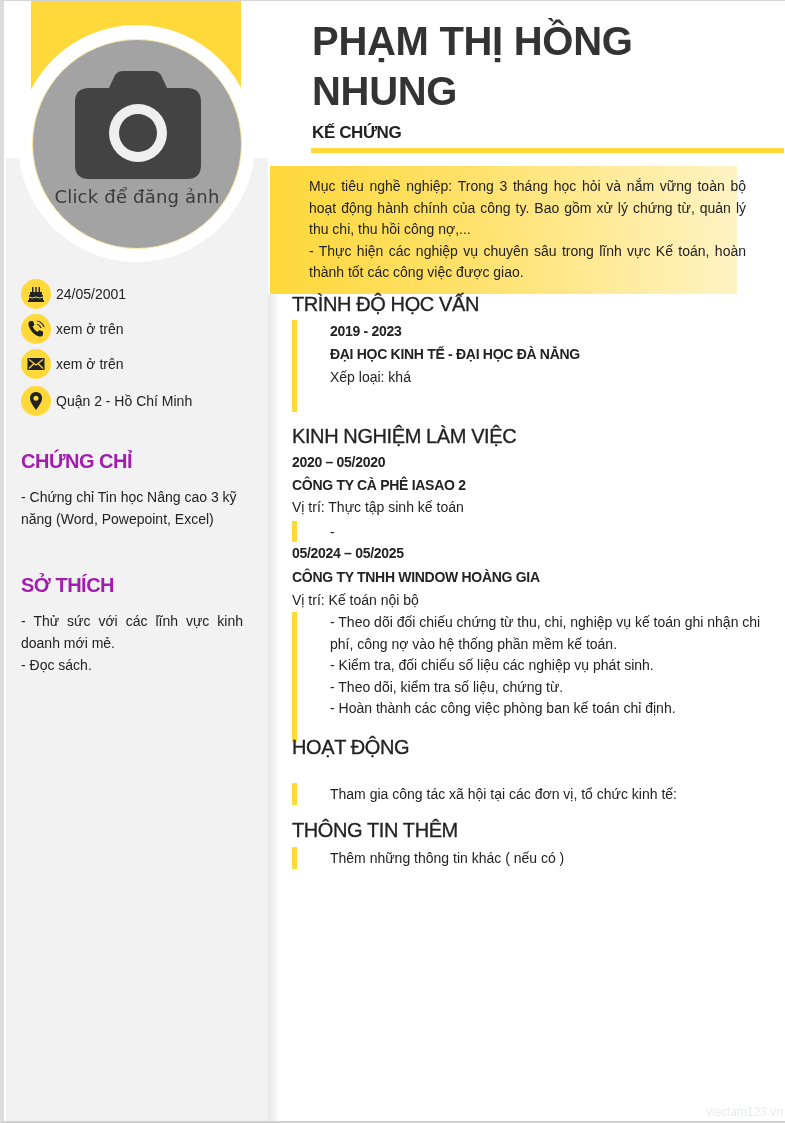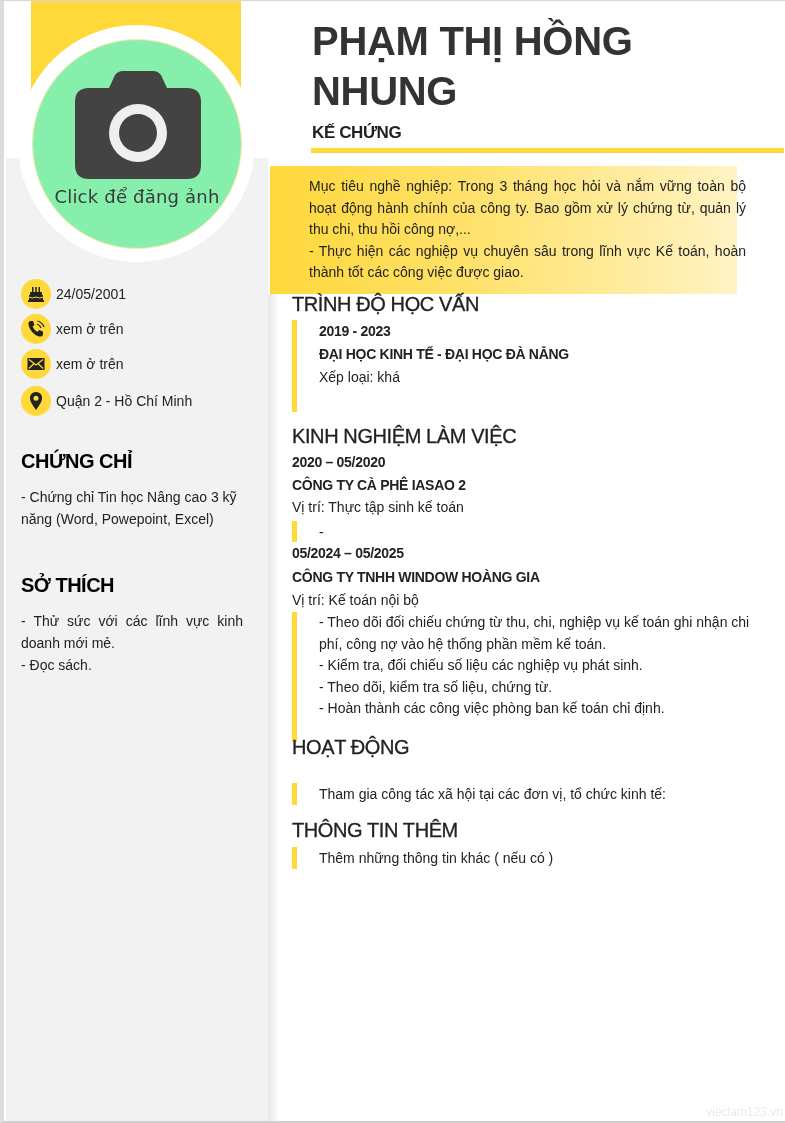--- a/index.html
+++ b/index.html
@@ -4,40 +4,40 @@
 <style>
   * { box-sizing: border-box; margin: 0; padding: 0; }
   html, body { width: 785px; height: 1123px; overflow: hidden; background: #fff; }
   body { font-family: "Liberation Sans", "DejaVu Sans", sans-serif; color: #222; position: relative; }
   .page { position: absolute; left: 0; top: 0; width: 785px; height: 1123px; border-top: 1px solid #d6d6d6; border-bottom: 2px solid #cfcfcf; border-left: 4px solid #dcdcdc; }
   
   .sidebar { position: absolute; left: 6px; top: 158px; width: 262px; height: 963px; background: #f2f2f2; }
   .sidebar-shadow { position: absolute; left: 268px; top: 294px; width: 12px; height: 827px; background: linear-gradient(to right, #e8e8e8, #ffffff); }
   .yellow-tab { position: absolute; left: 31px; top: 1px; width: 210px; height: 160px; background: #ffd83a; }
   .avatar-ring { position: absolute; left: 18px; top: 25px; width: 237px; height: 237px; border-radius: 50%; background: #fff; }
-  .avatar { position: absolute; left: 32px; top: 39px; width: 210px; height: 210px; border-radius: 50%; background: #86efac; border: 1px solid #fbe9a8; cursor: pointer; }
+  .avatar { position: absolute; left: 32px; top: 39px; width: 210px; height: 210px; border-radius: 50%; background: #a3a3a3; border: 1px solid #fbe9a8; cursor: pointer; }
   .camera { position: absolute; left: 42px; top: 31px; width: 126px; height: 108px; }
   .avatar-label { position: absolute; left: 0; width: 100%; top: 146px; text-align: center; font-family: "DejaVu Sans", sans-serif; font-size: 18px; color: #3a3a3a; letter-spacing: 0.2px; }
   .contact { position: absolute; left: 21px; width: 240px; display: flex; align-items: center; }
   .contact .ic { width: 30px; height: 30px; border-radius: 50%; background: #ffd83a; display: flex; align-items: center; justify-content: center; flex-shrink: 0; }
   .contact .ic svg { width: 20px; height: 20px; }
   .contact .txt { margin-left: 5px; font-size: 14px; color: #222; }
-  .side-h { position: absolute; left: 21px; font-size: 20px; font-weight: bold; color: #000000; letter-spacing: -0.5px; }
+  .side-h { position: absolute; left: 21px; font-size: 20px; font-weight: bold; color: #a21caf; letter-spacing: -0.5px; }
   .side-p { position: absolute; left: 21px; width: 222px; font-size: 14px; line-height: 22px; color: #222; }
   .side-p.justify { text-align: justify; }
   .side-p div { }
   
   .name { position: absolute; left: 312px; top: 16px; width: 440px; font-size: 40px; line-height: 50px; font-weight: bold; color: #333; letter-spacing: -0.3px; }
   .job { position: absolute; left: 312px; top: 123px; font-size: 17px; font-weight: bold; color: #222; letter-spacing: -0.4px; }
   .job-line { position: absolute; left: 311px; top: 148px; width: 473px; height: 5px; background: #ffd83a; }
   .objective { position: absolute; left: 270px; top: 166px; width: 467px; height: 128px; background: linear-gradient(to right, #ffd83a 0%, #ffe26e 45%, #fff3c4 100%); }
   .objective-text { position: absolute; left: 39px; top: 10px; width: 437px; font-size: 14px; line-height: 21.5px; color: #222; text-align: justify; }
   
   .sec-h { position: absolute; left: 292px; font-size: 20px; font-weight: normal; color: #222; letter-spacing: -0.4px; -webkit-text-stroke: 0.3px #222; }
-  .bar-block { position: absolute; left: 292px; border-left: 5px solid #ffd83a; padding-left: 22px; }
+  .bar-block { position: absolute; left: 292px; border-left: 5px solid #ffd83a; padding-left: 33px; }
   .line { font-size: 14px; line-height: 23px; color: #222; }
   .line.b { font-weight: bold; letter-spacing: -0.3px; }
   .free { position: absolute; left: 292px; font-size: 14px; line-height: 23px; color: #222; }
   .free.b { font-weight: bold; letter-spacing: -0.3px; }
   .watermark { position: absolute; right: 2px; bottom: 4px; font-size: 12px; color: #e8ecef; }
 </style>
 </head>
 <body>
 
 <div class="page"></div>

